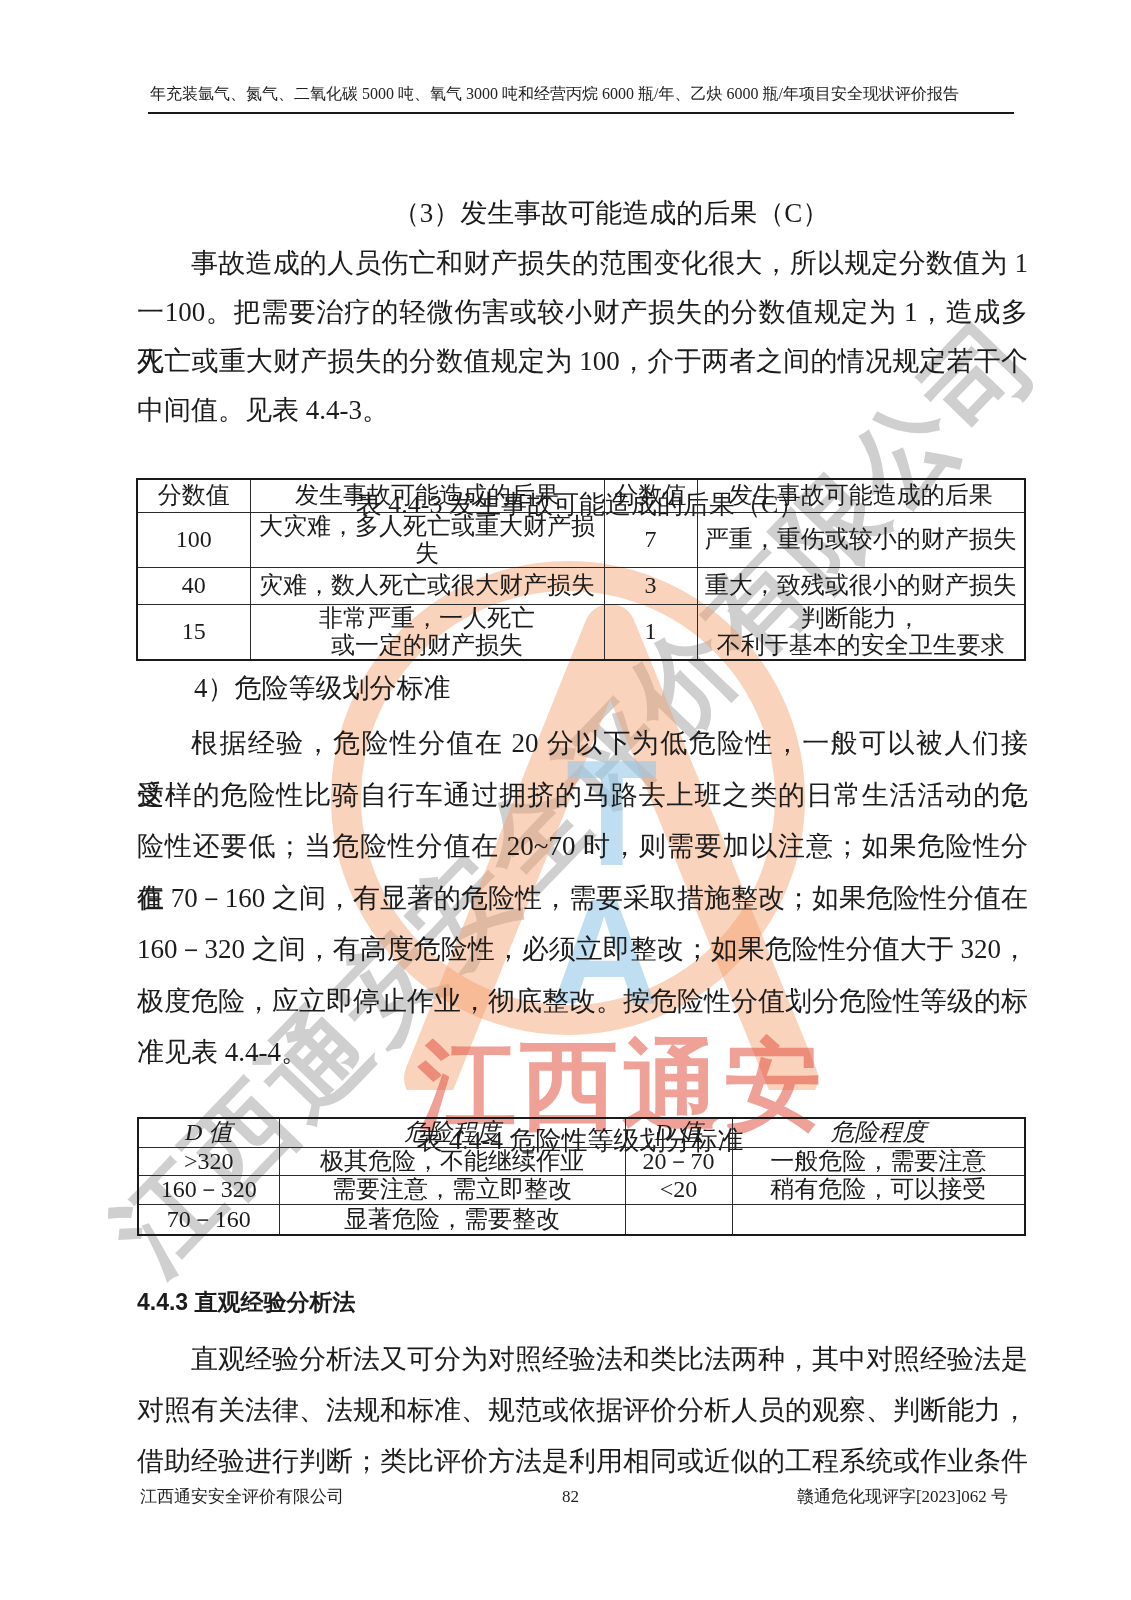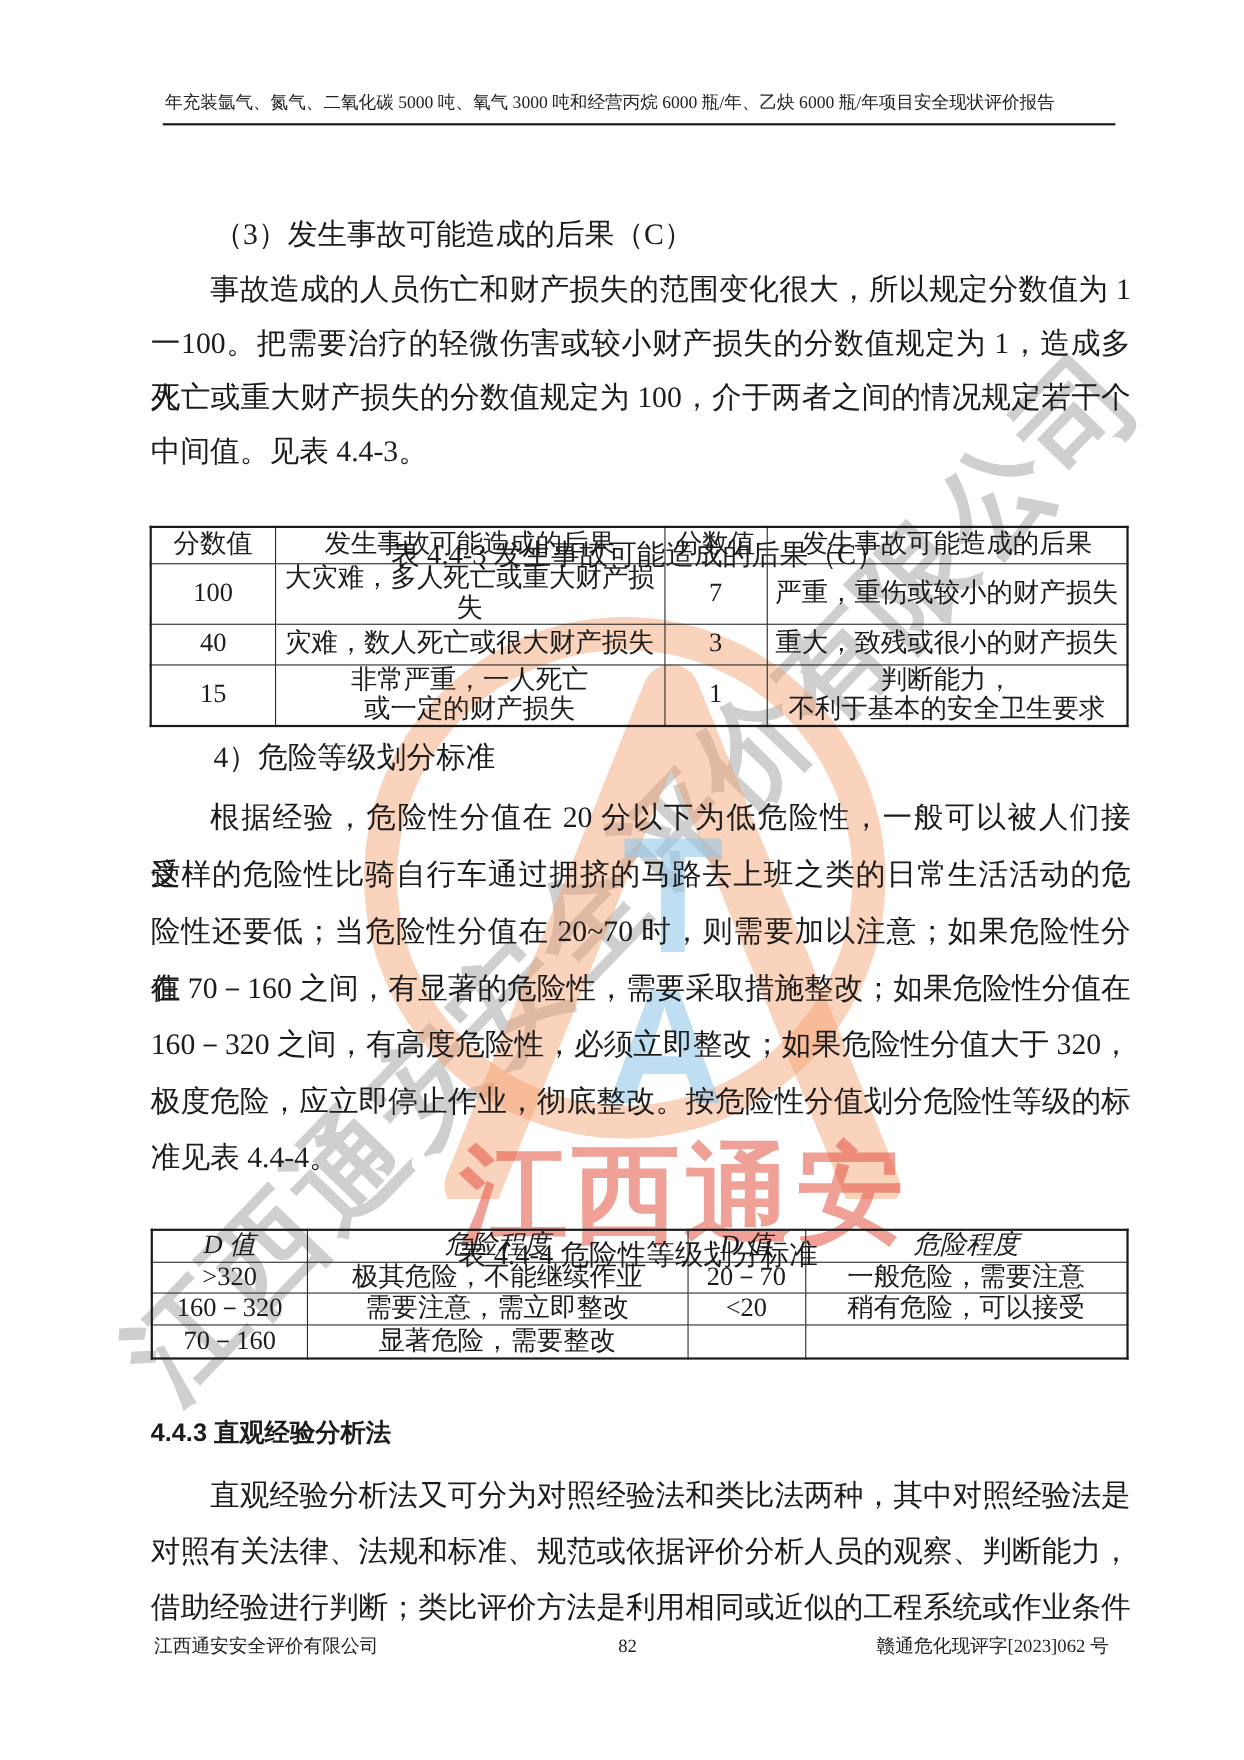--- a/index.html
+++ b/index.html
@@ -35,21 +35,21 @@
     color:rgba(224,74,58,0.52);
   }
   
   .content{position:absolute;inset:0;z-index:1;}
   .page-header{
     position:absolute;left:150px;top:83px;width:870px;
     font-size:16px;line-height:22px;white-space:nowrap;color:#222;
   }
   .header-rule{position:absolute;left:148px;top:112px;width:866px;height:2px;background:#1a1a1a;}
   .h3sec{position:absolute;left:137px;width:891px;font-size:27px;line-height:34px;padding-left:57px;box-sizing:border-box;}
-  .sec3{top:196px;}
+  .sec3{top:196px;text-align:center;}
   .sec4{top:671px;}
   .para{position:absolute;left:137px;width:891px;}
   .para .ln{font-size:27px;}
   .p1{top:239px;} .p1 .ln{height:49px;line-height:49px;}
   .p2{top:718px;} .p2 .ln{height:51.5px;line-height:51.5px;}
   .p3{top:1334px;} .p3 .ln{height:51px;line-height:51px;}
   .ln.fill{text-align:justify;text-align-last:justify;}
   .ln.indent{text-indent:54px;}
   .tcaption{
     position:absolute;left:136px;width:888px;text-align:center;

